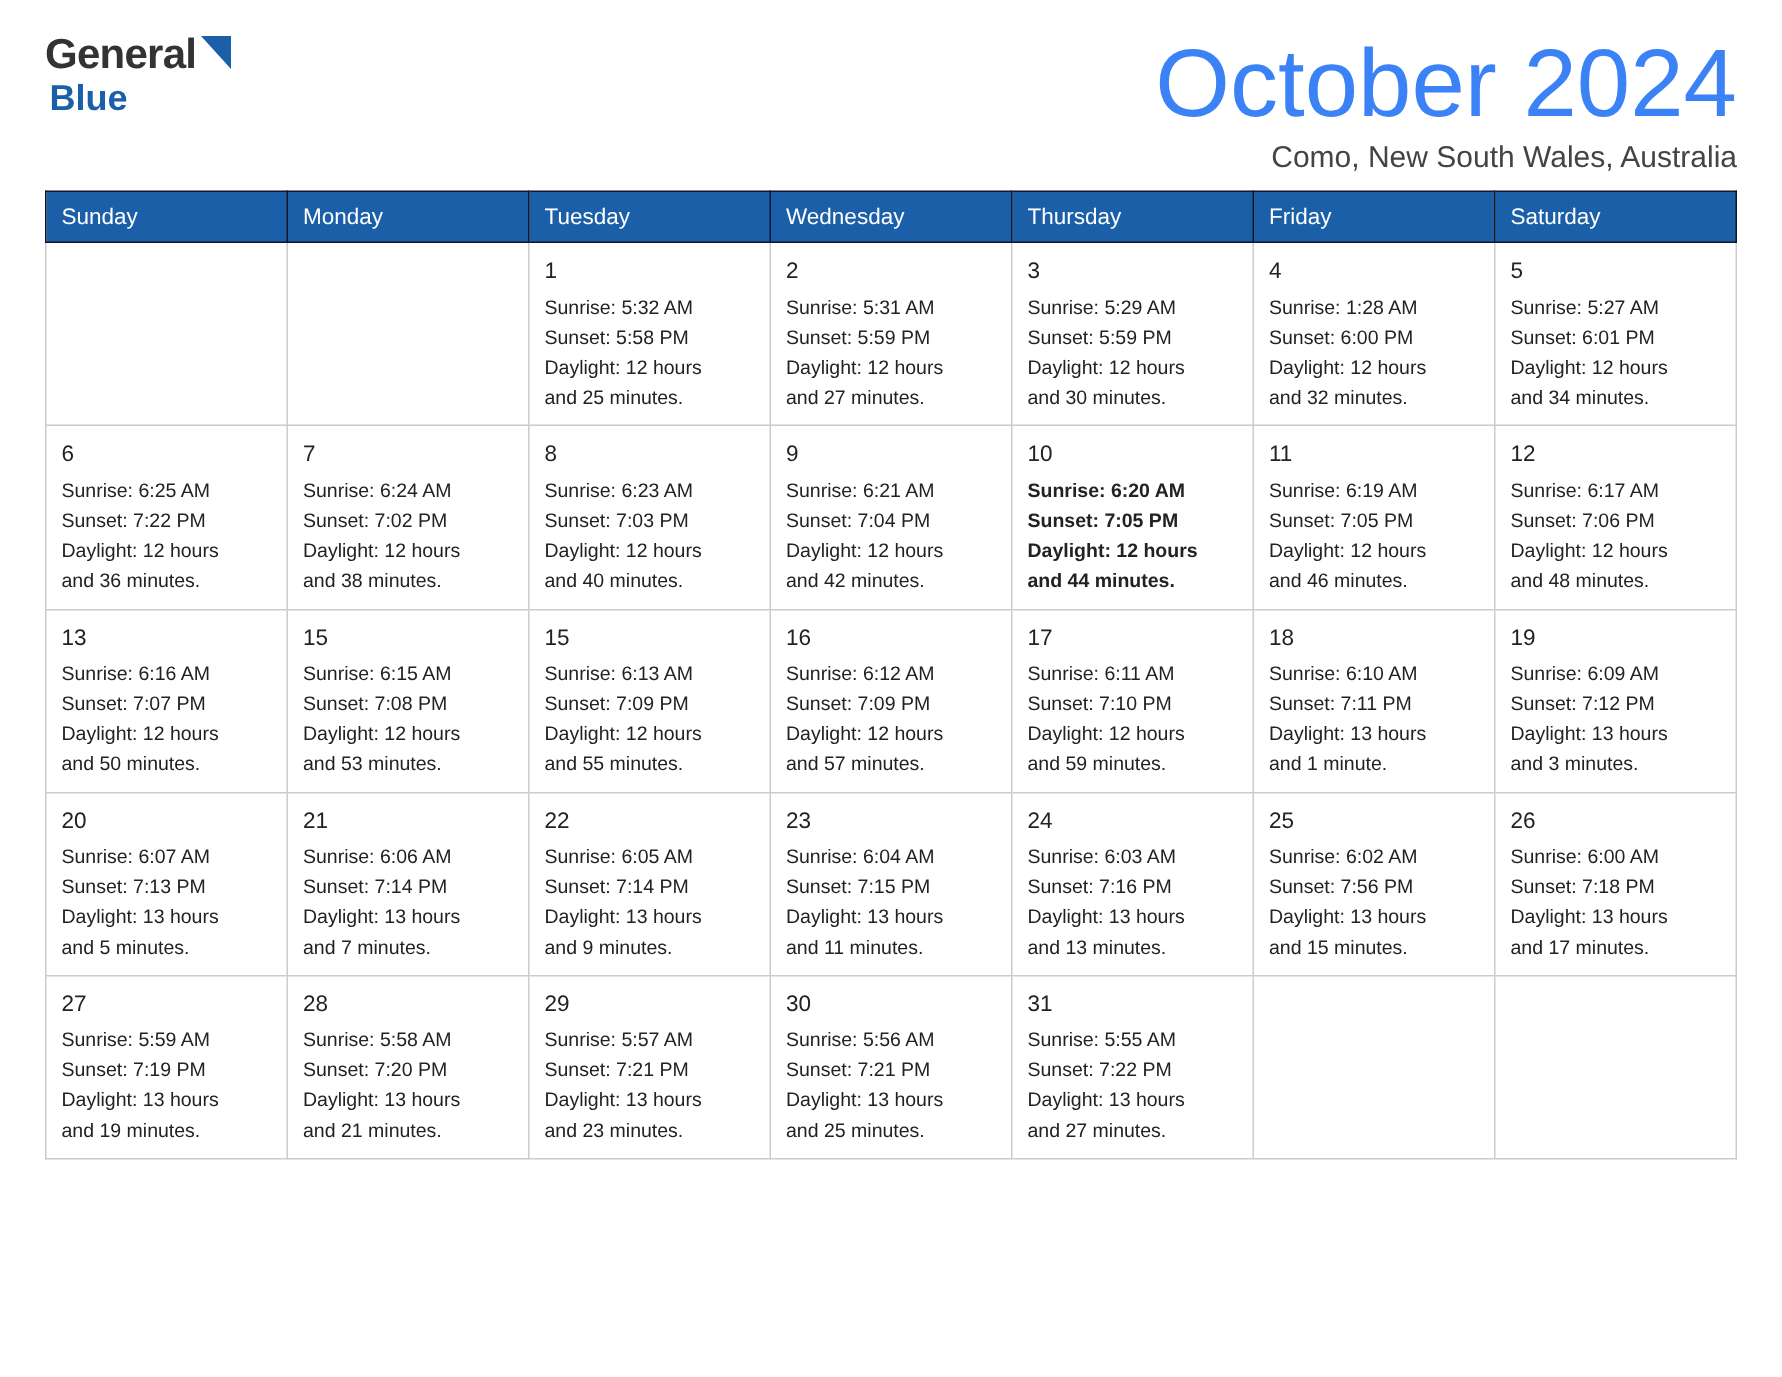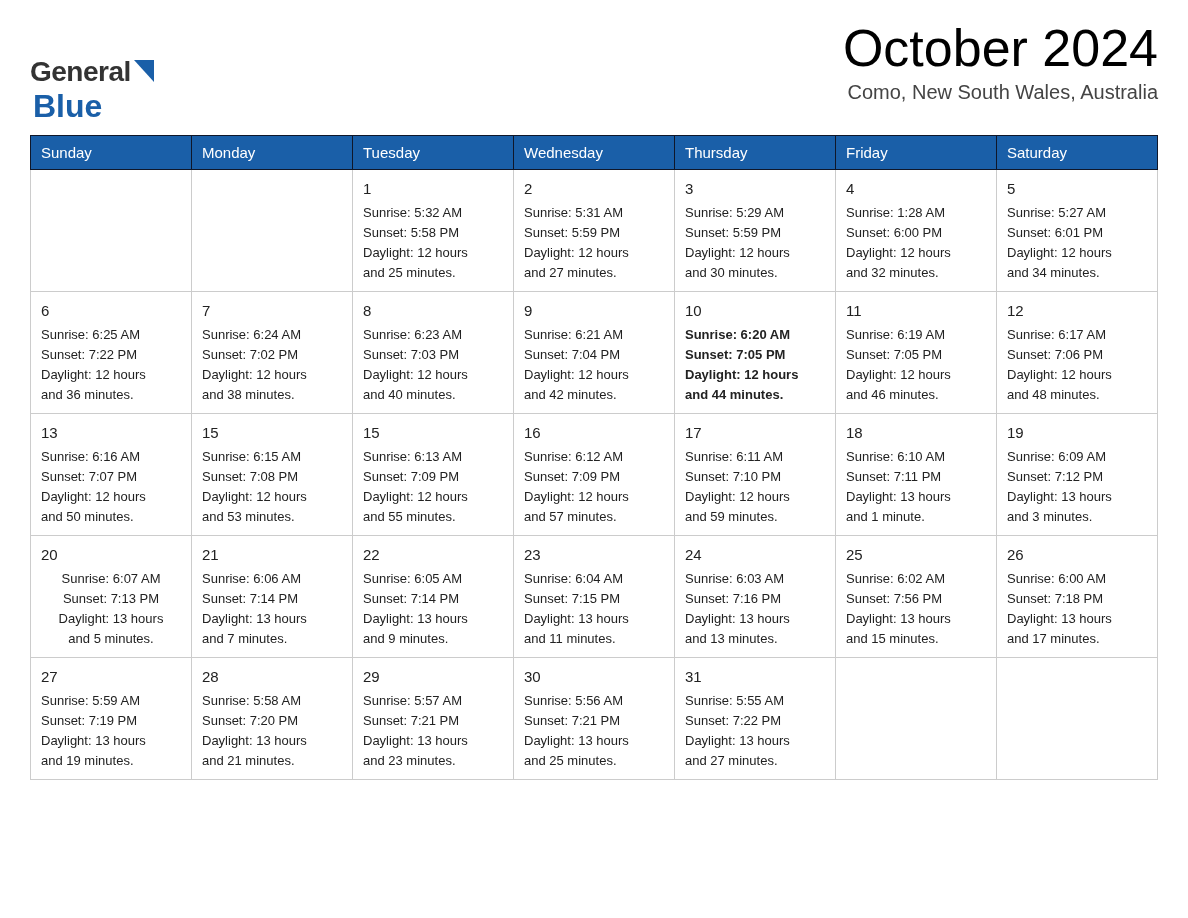--- a/index.html
+++ b/index.html
@@ -14,23 +14,23 @@
     .header {
       display: flex;
       justify-content: space-between;
       align-items: flex-start;
       margin-bottom: 10px;
     }
     .title-block {
       text-align: right;
     }
     .month-title {
-      font-size: 52px;
+      font-size: 64px;
       font-weight: normal;
-      color: #000000;
+      color: #3b82f6;
       line-height: 1.1;
     }
     .location {
       font-size: 20px;
       color: #444;
       margin-top: 4px;
     }
     .calendar {
       width: 100%;
       border-collapse: collapse;
@@ -62,39 +62,38 @@
     }
     .day-info {
       font-size: 13px;
       color: #222;
       line-height: 1.55;
     }
     .empty { background: #fff; }
     .logo-wrapper {
       display: flex;
       flex-direction: column;
-      margin-top: 36px;
     }
     .logo-row1 {
       display: flex;
       align-items: center;
     }
     .logo-text-general {
       font-size: 28px;
       font-weight: bold;
       color: #333;
       letter-spacing: -0.5px;
     }
     .logo-chevron {
       display: inline-block;
       margin-left: 3px;
       margin-top: 2px;
     }
     .logo-text-blue {
-      font-size: 32px;
+      font-size: 24px;
       font-weight: bold;
       color: #1a5fa8;
       margin-left: 3px;
     }
   </style>
 </head>
 <body>
 
 <div class="header">
   <div class="logo-wrapper">
@@ -266,21 +265,21 @@
           <span class="day-number">19</span>
           <div class="day-info" style="white-space: pre-line;">Sunrise: 6:09 AM
 Sunset: 7:12 PM
 Daylight: 13 hours
 and 3 minutes.</div>
         </td>
       </tr>
       <tr>
         <td>
           <span class="day-number">20</span>
-          <div class="day-info" style="white-space: pre-line; text-align: center;">Sunrise: 6:07 AM
+          <div class="day-info" style="white-space: pre-line;">Sunrise: 6:07 AM
 Sunset: 7:13 PM
 Daylight: 13 hours
 and 5 minutes.</div>
         </td>
         <td>
           <span class="day-number">21</span>
           <div class="day-info" style="white-space: pre-line;">Sunrise: 6:06 AM
 Sunset: 7:14 PM
 Daylight: 13 hours
 and 7 minutes.</div>

